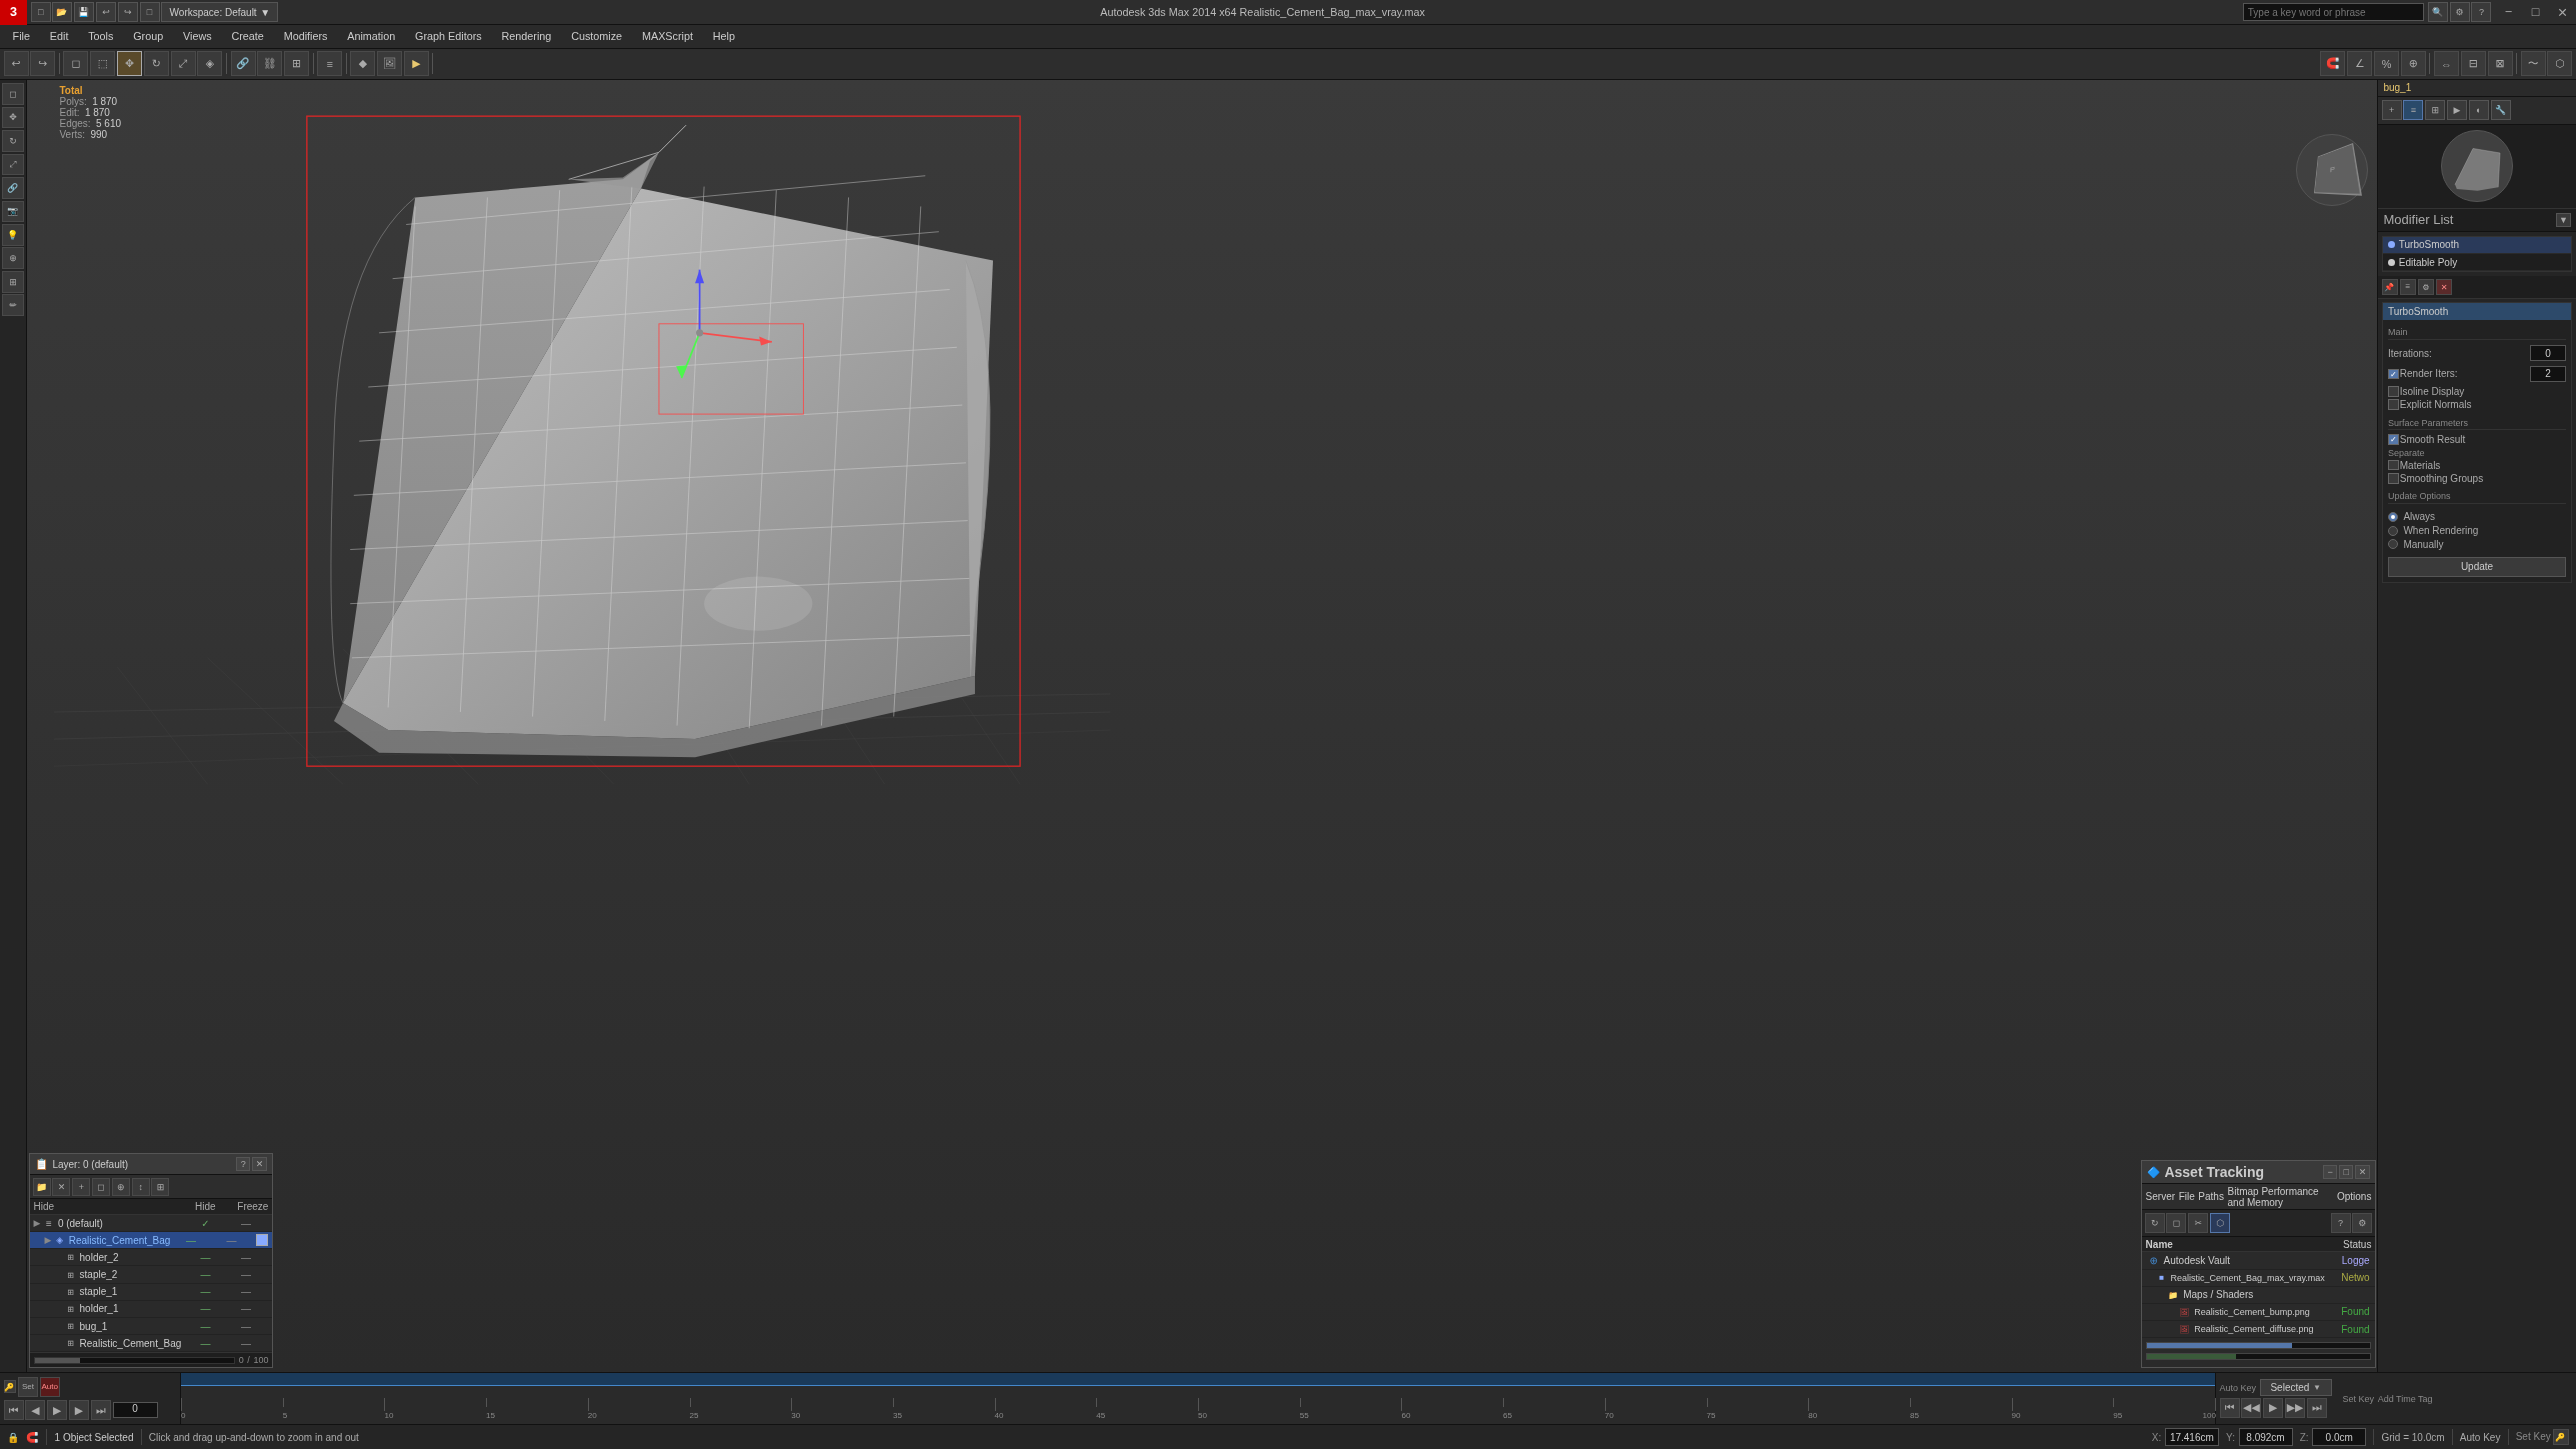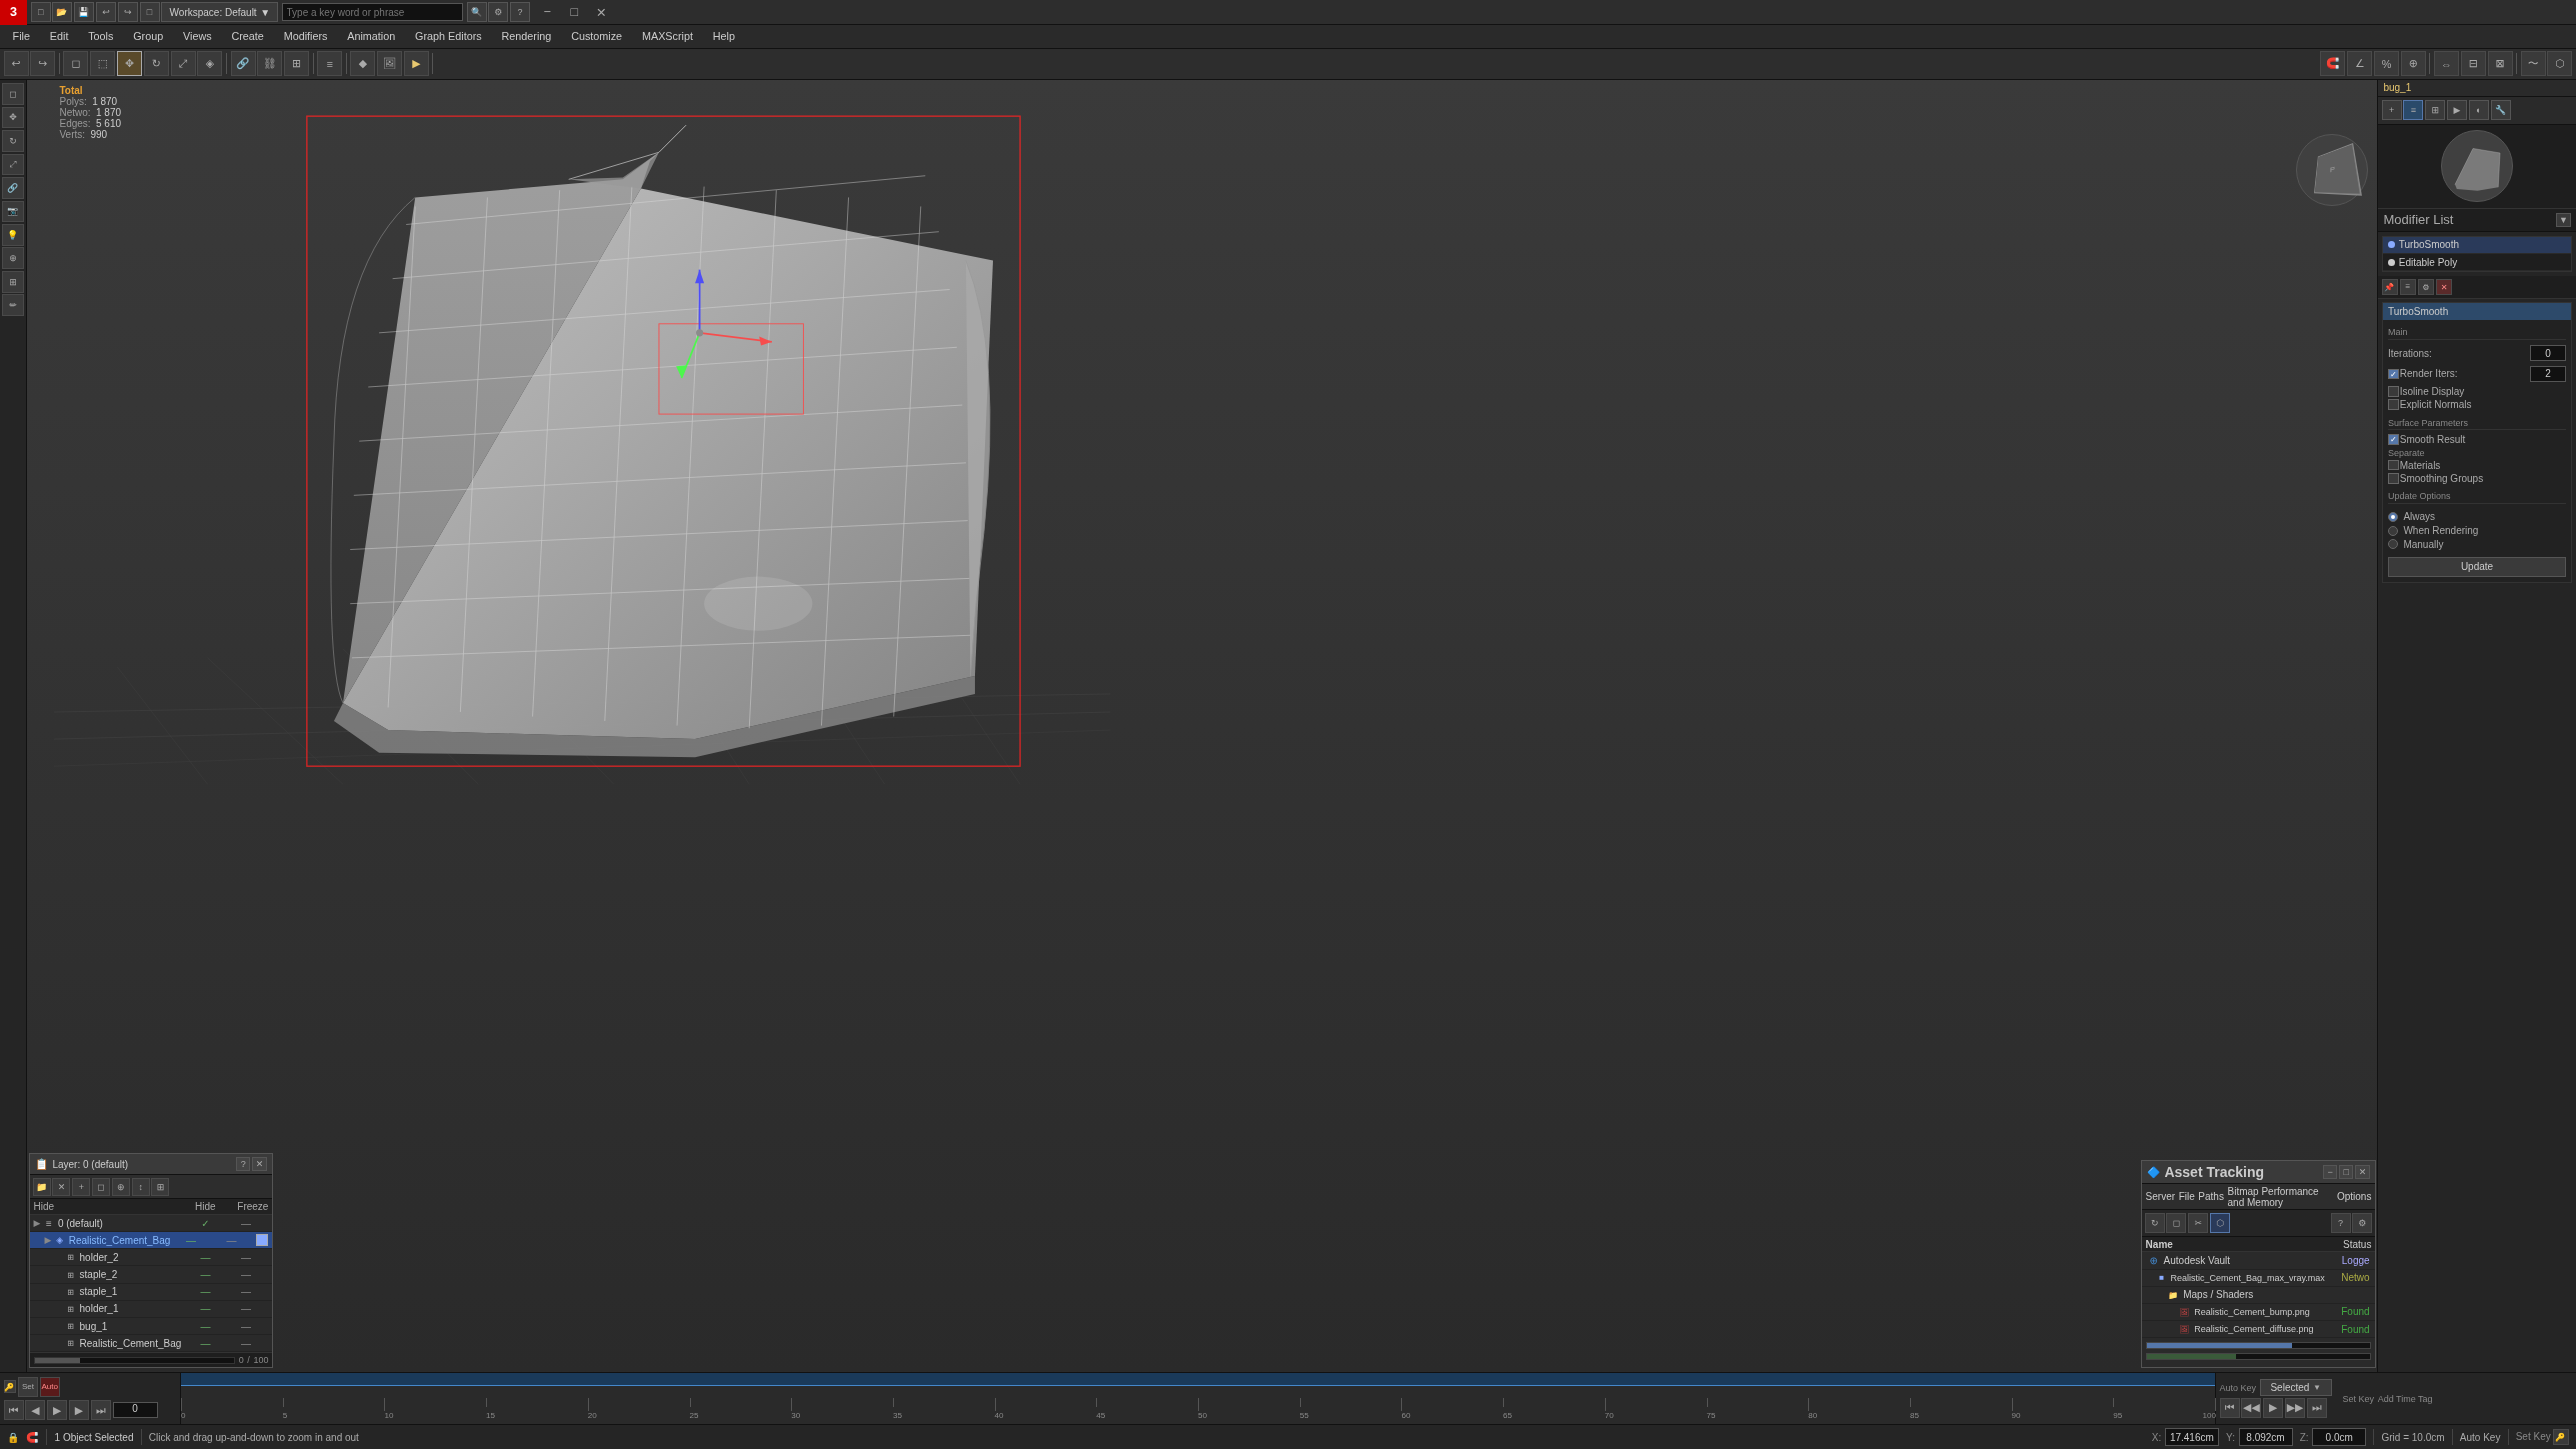--- a/index.html
+++ b/index.html
@@ -158,20 +158,21 @@
     <div class="tb-btn">📂</div>
     <div class="tb-btn">💾</div>
     <div class="tb-btn">↩</div>
     <div class="tb-btn">↪</div>
     <div class="tb-btn">□</div>
     <div class="workspace-btn">
       <span>Workspace: Default</span>
       <span>▼</span>
     </div>
   </div>
+  <div class="app-title">Autodesk 3ds Max 2014 x64    Realistic_Cement_Bag_max_vray.max</div>
   <input class="search-box" type="text" placeholder="Type a key word or phrase" style="">
   <div style="display:flex;align-items:center;gap:1.8px;padding:0 3.6px;">
     <div class="tb-btn">🔍</div>
     <div class="tb-btn">⚙</div>
     <div class="tb-btn">?</div>
   </div>
   <div class="win-controls">
     <div class="win-btn">−</div>
     <div class="win-btn">□</div>
     <div class="win-btn close">✕</div>
@@ -248,21 +249,21 @@
 
     <div id="stats-panel" style="top:5.4px;left:32.5px;">
       <div class="stat-row">
         <span class="stat-total">Total</span>
       </div>
       <div class="stat-row">
         <span class="stat-label">Polys:</span>
         <span style="color:#ccc;">1 870</span>
       </div>
       <div class="stat-row">
-        <span class="stat-label">Netwo:</span>
+        <span class="stat-label">Edit:</span>
         <span style="color:#ccc;">1 870</span>
       </div>
       <div class="stat-row">
         <span class="stat-label">Edges:</span>
         <span style="color:#ccc;">5 610</span>
       </div>
       <div class="stat-row">
         <span class="stat-label">Verts:</span>
         <span style="color:#ccc;">990</span>
       </div>

